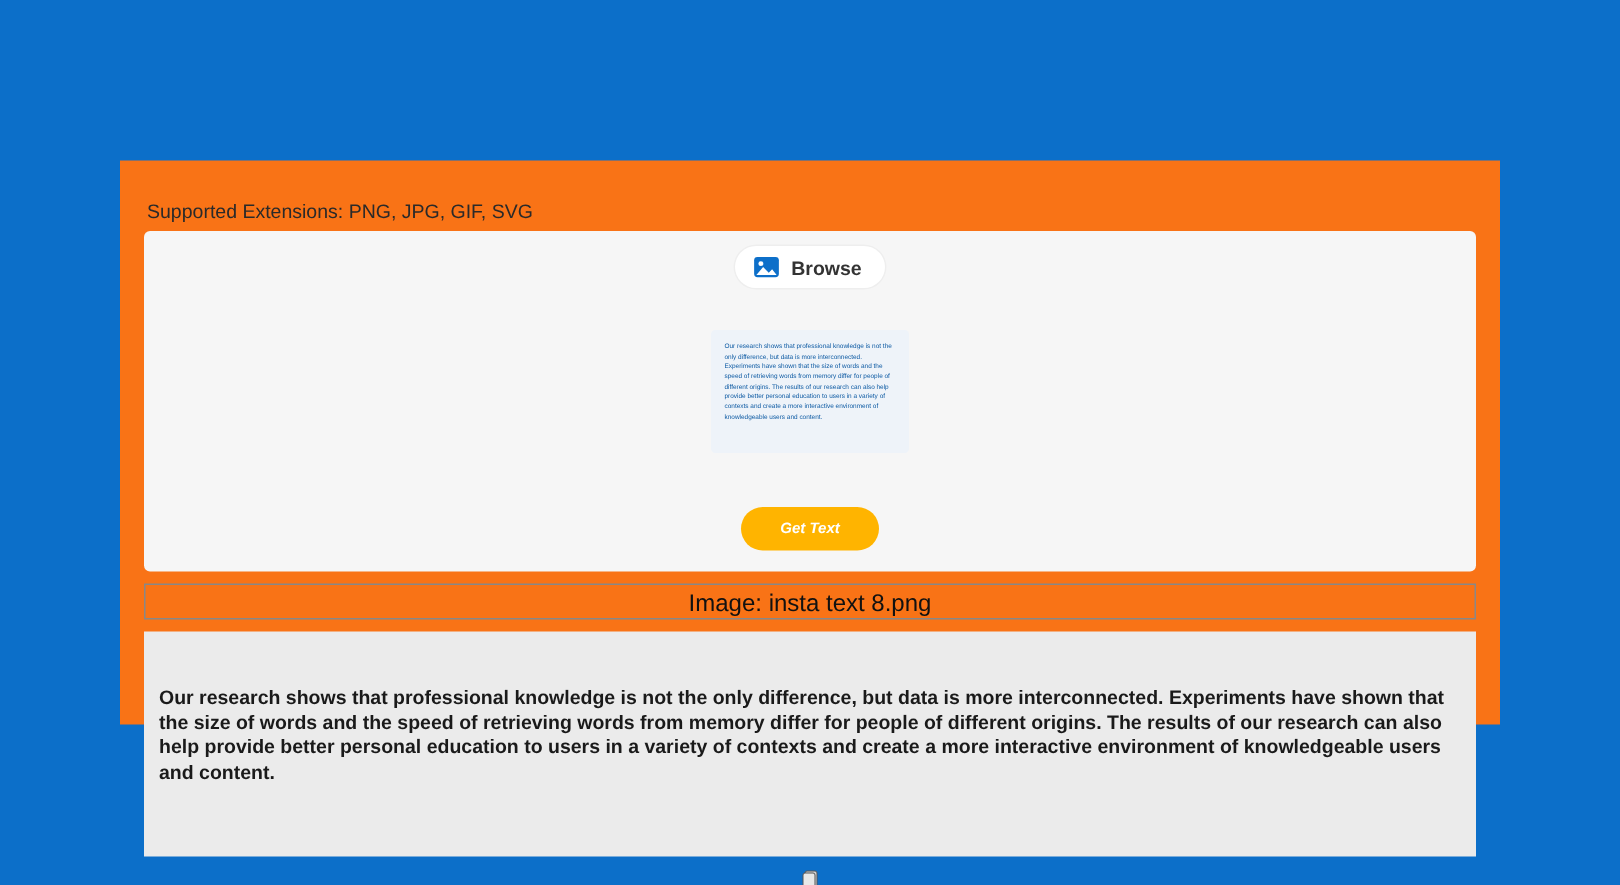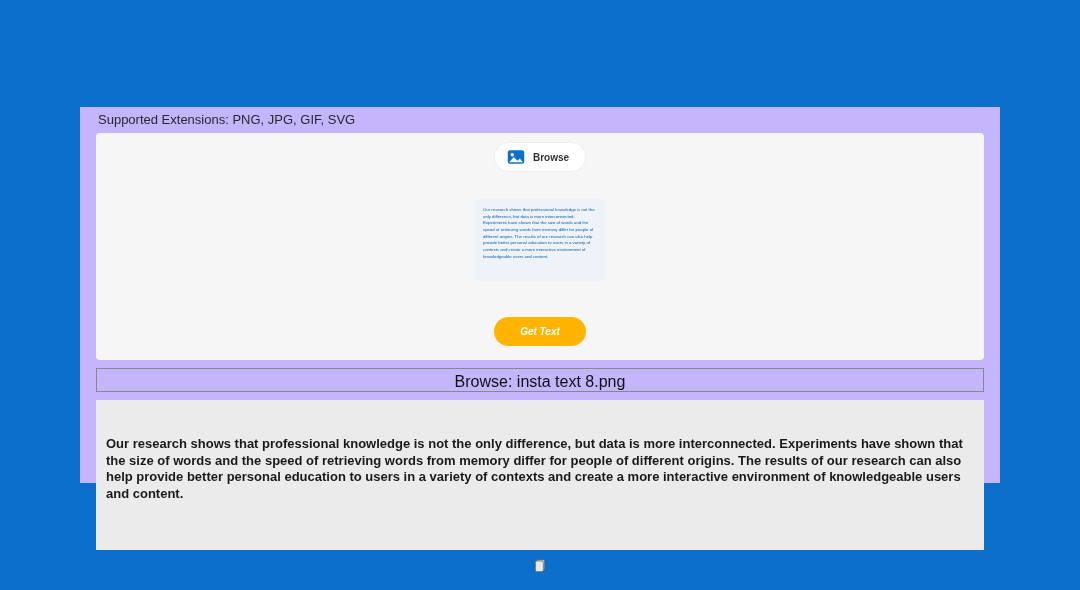--- a/index.html
+++ b/index.html
@@ -7,23 +7,23 @@
   body {
     background: #0c6fc9;
     font-family: -apple-system, BlinkMacSystemFont, "Segoe UI", Arial, sans-serif;
     display: flex;
     align-items: center;
     justify-content: center;
   }
   .app {
     width: 920px;
     height: 376px;
-    background: #c4b5fd;
+    background: #f97316;
     position: relative;
-    padding: 1px 16px 10px 16px;
+    padding: 22px 16px 10px 16px;
     display: flex;
     flex-direction: column;
   }
   .supported {
     font-size: 13px;
     color: #2a2a2a;
     margin: 4px 0 6px 2px;
   }
   .upload-area {
     width: 100%;
@@ -33,23 +33,23 @@
     flex-direction: column;
     align-items: center;
     padding: 10px 0 14px 0;
   }
   .browse-btn {
     background: #ffffff;
     border: none;
     border-radius: 18px;
     padding: 6px 16px 6px 12px;
     display: inline-flex;
-    align-items: center;
+    align-items: flex-end;
     gap: 8px;
-    font-size: 10px;
+    font-size: 13px;
     font-weight: 600;
     color: #333;
     cursor: pointer;
     box-shadow: 0 0 0 1px rgba(0,0,0,0.03);
   }
   .browse-btn .ic {
     width: 18px;
     height: 16px;
     display: inline-flex;
     align-items: center;
@@ -139,21 +139,21 @@
       <span>Browse</span>
     </button>
 
     <div class="preview">Our research shows that professional knowledge is not the only difference, but data is more interconnected. Experiments have shown that the size of words and the speed of retrieving words from memory differ for people of different origins. The results of our research can also help provide better personal education to users in a variety of contexts and create a more interactive environment of knowledgeable users and content.</div>
 
     <button class="gettext-btn">Get Text</button>
   </div>
 
   <div class="image-bar">
     <span class="image-bar-text">
-      <span>Browse: </span><span>insta text 8.png</span>
+      <span>Image: </span><span>insta text 8.png</span>
     </span>
   </div>
 
   <div class="result-box">
     <div class="result-text">Our research shows that professional knowledge is not the only difference, but data is more interconnected. Experiments have shown that the size of words and the speed of retrieving words from memory differ for people of different origins. The results of our research can also help provide better personal education to users in a variety of contexts and create a more interactive environment of knowledgeable users and content.</div>
   </div>
 
   <div class="copy-row">
     <button class="copy-btn">
       <span>

